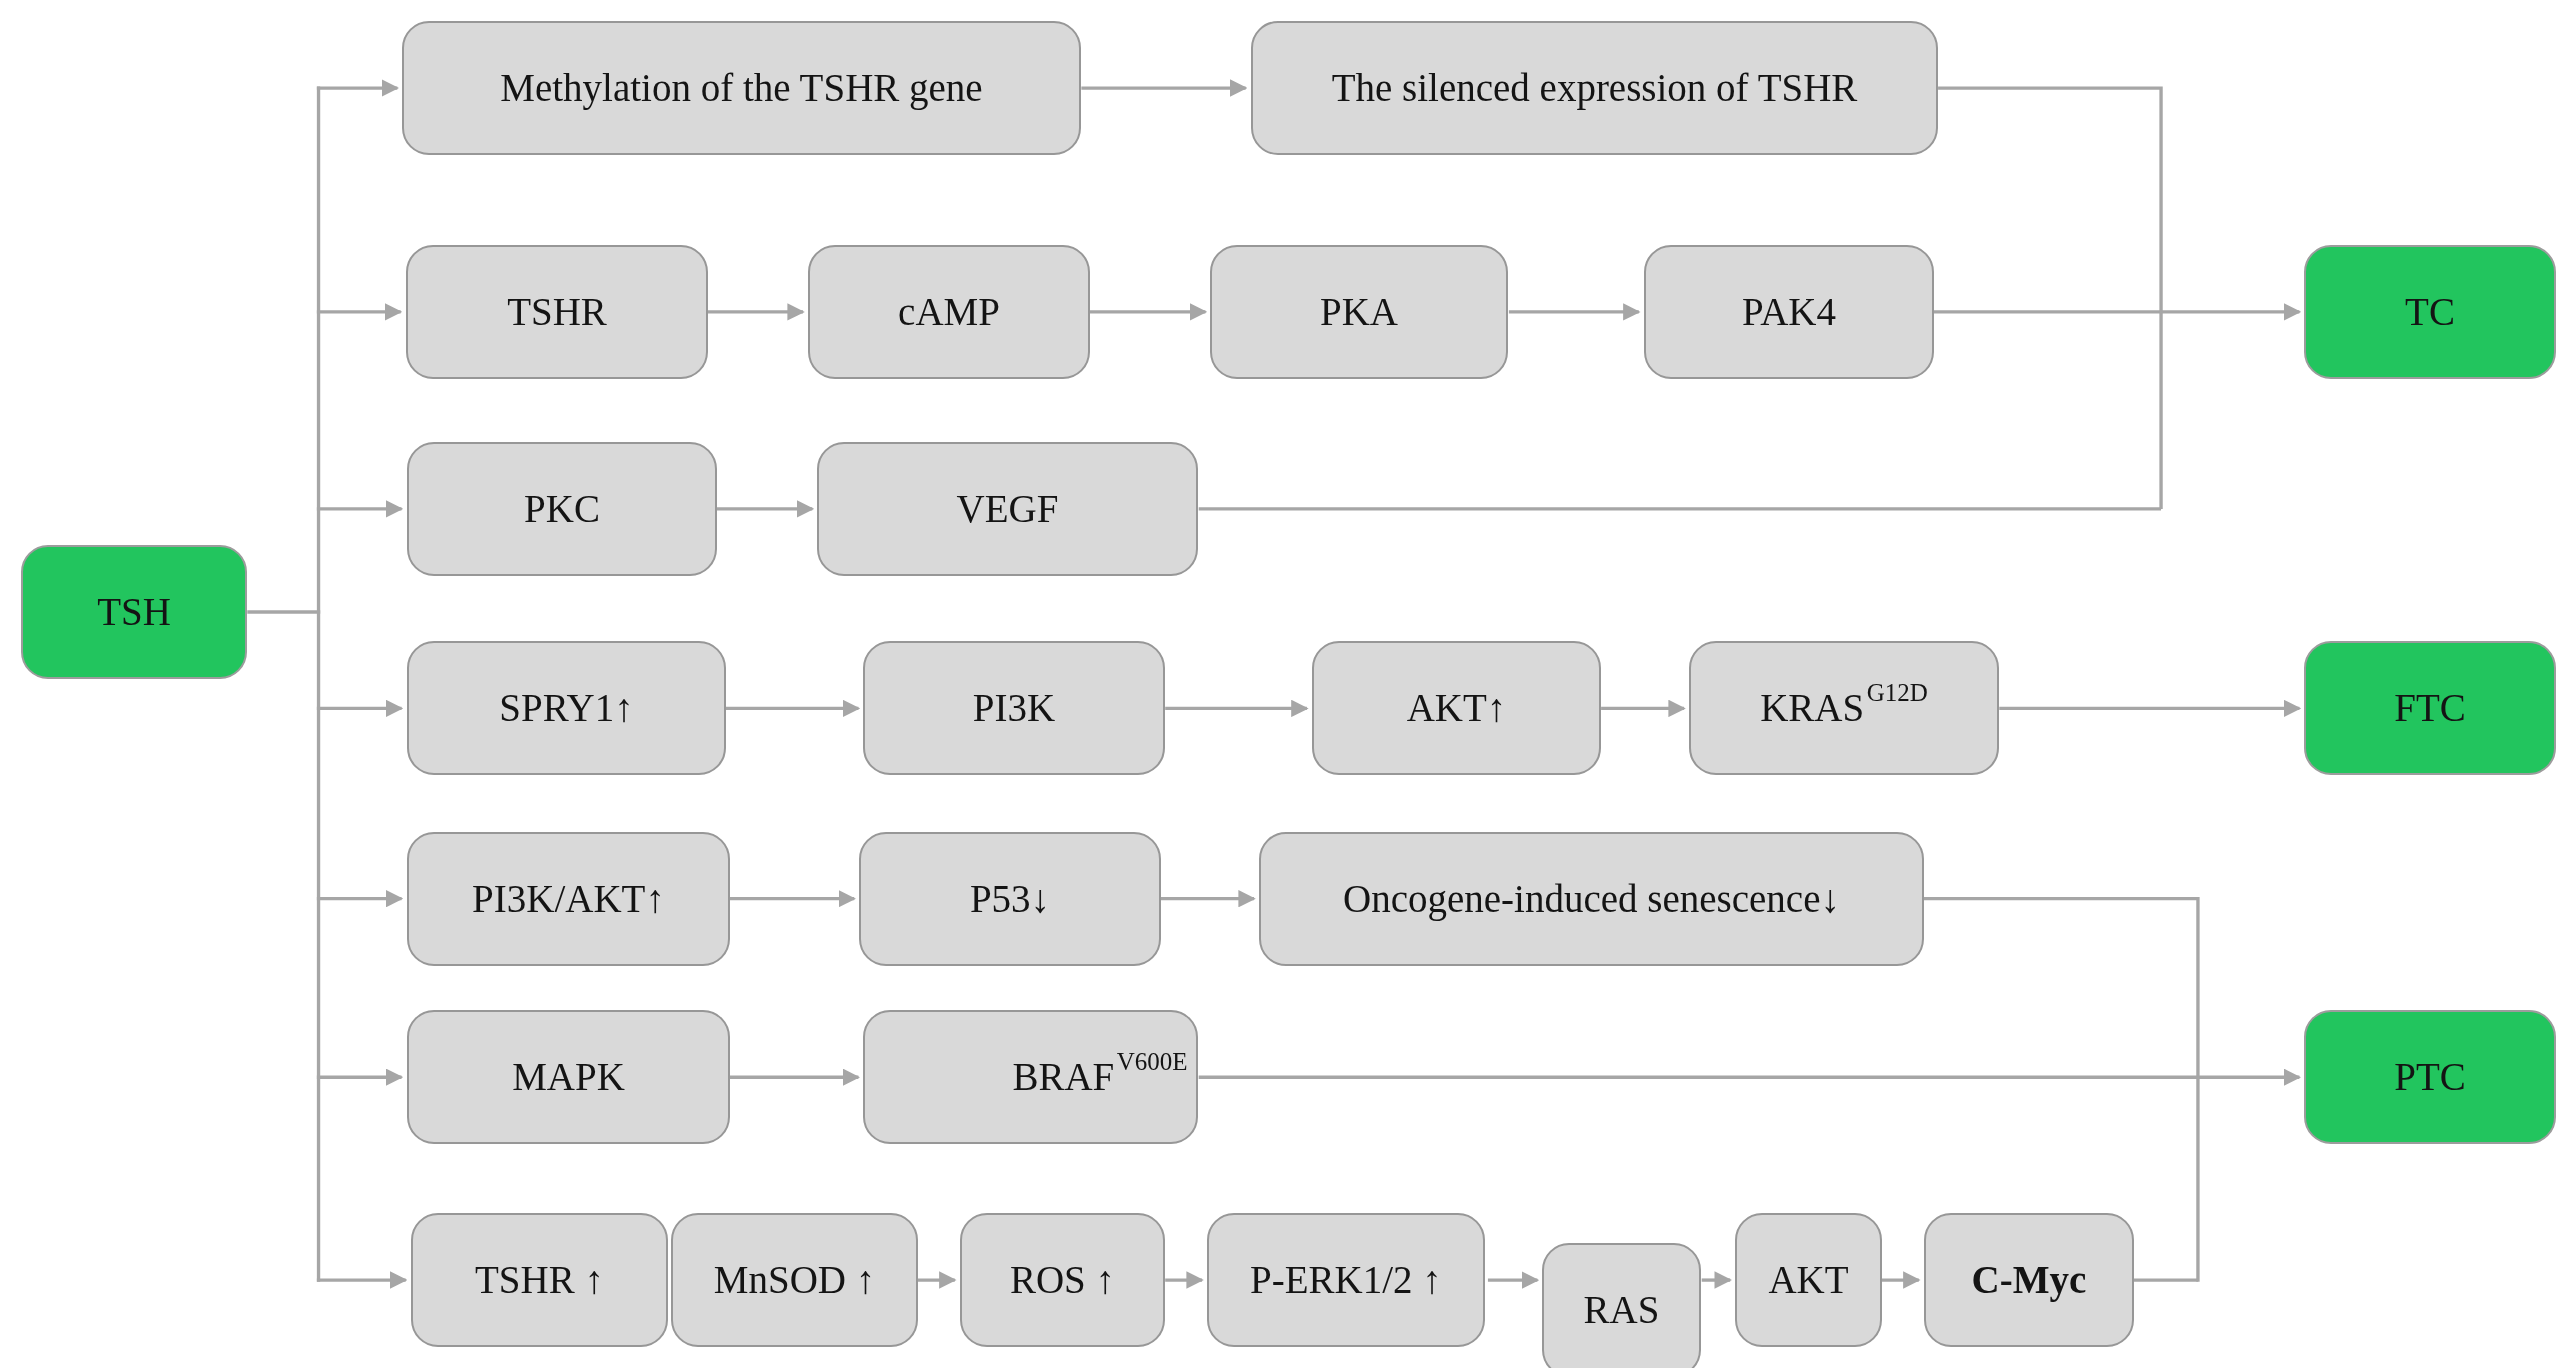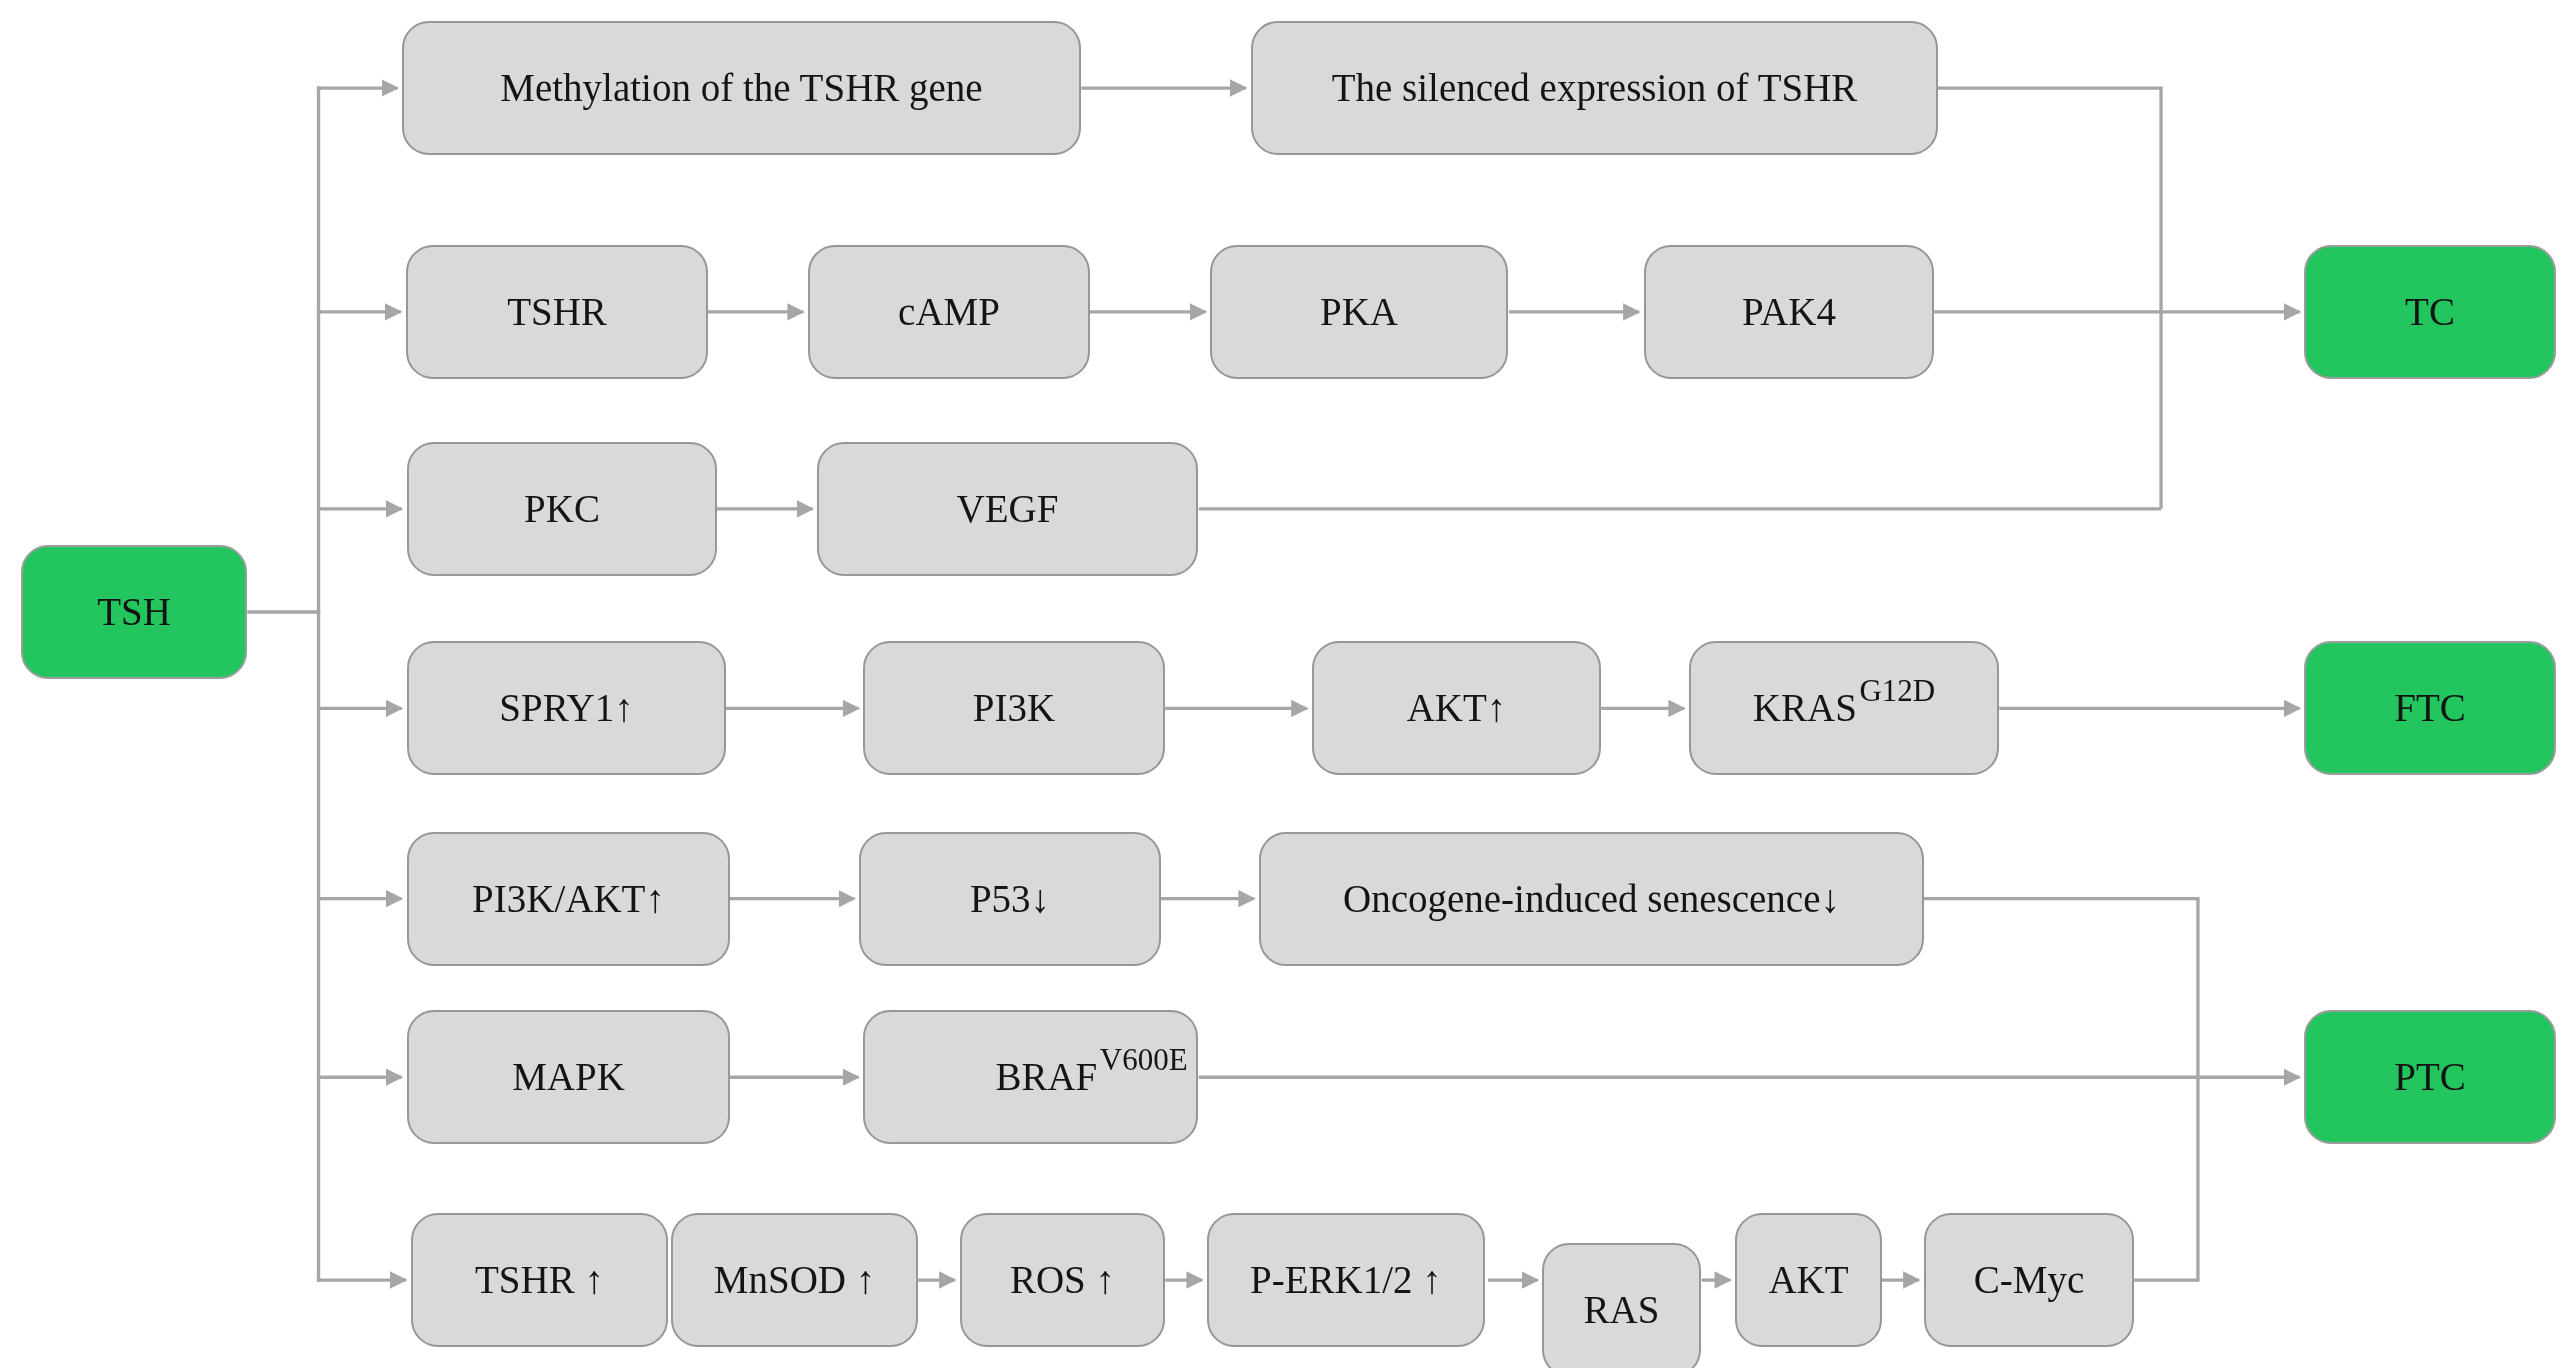--- a/index.html
+++ b/index.html
@@ -20,21 +20,21 @@
     border-radius:27px;
     display:flex;align-items:center;justify-content:center;
     color:#141414;
     font-size:39px;
     text-align:center;
     line-height:1.05;
     white-space:nowrap;
   }
   .node.outcome{background:#22c55e;border-color:#9c9c9c;}
   .lbl{padding:0 8.4px;}
-  sup{font-size:31px;line-height:0;vertical-align:20px;margin-left:2.5px;}
+  sup{font-size:25px;line-height:0;vertical-align:20px;margin-left:2.5px;}
 </style>
 </head>
 <body>
 
 <div class="canvas">
 
   <svg class="edges" width="2576" height="1369" viewBox="0 0 3073 1633">
     <defs>
       <marker id="arrow" viewBox="0 0 10 10" refX="9" refY="5" markerWidth="5.2" markerHeight="5.2" orient="auto-start-reverse">
         <path d="M0,0 L10,5 L0,10 z" fill="#a6a6a6"></path>
@@ -168,18 +168,18 @@
   </div>
   <div class="node" style="left:1207px;top:1213px;width:278px;">
     <span class="lbl">P-ERK1/2 ↑</span>
   </div>
   <div class="node" style="left:1542px;top:1243px;width:159px;font-family:Liberation Serif, serif;">
     <span class="lbl">RAS</span>
   </div>
   <div class="node" style="left:1735px;top:1213px;width:147px;">
     <span class="lbl">AKT</span>
   </div>
-  <div class="node" style="left:1924px;top:1213px;width:210px;">
+  <div class="node" style="left:1924px;top:1213px;width:210px;font-weight:bold;">
     <span class="lbl">C-Myc</span>
   </div>
 
 </div>
 
 
 </body></html>

